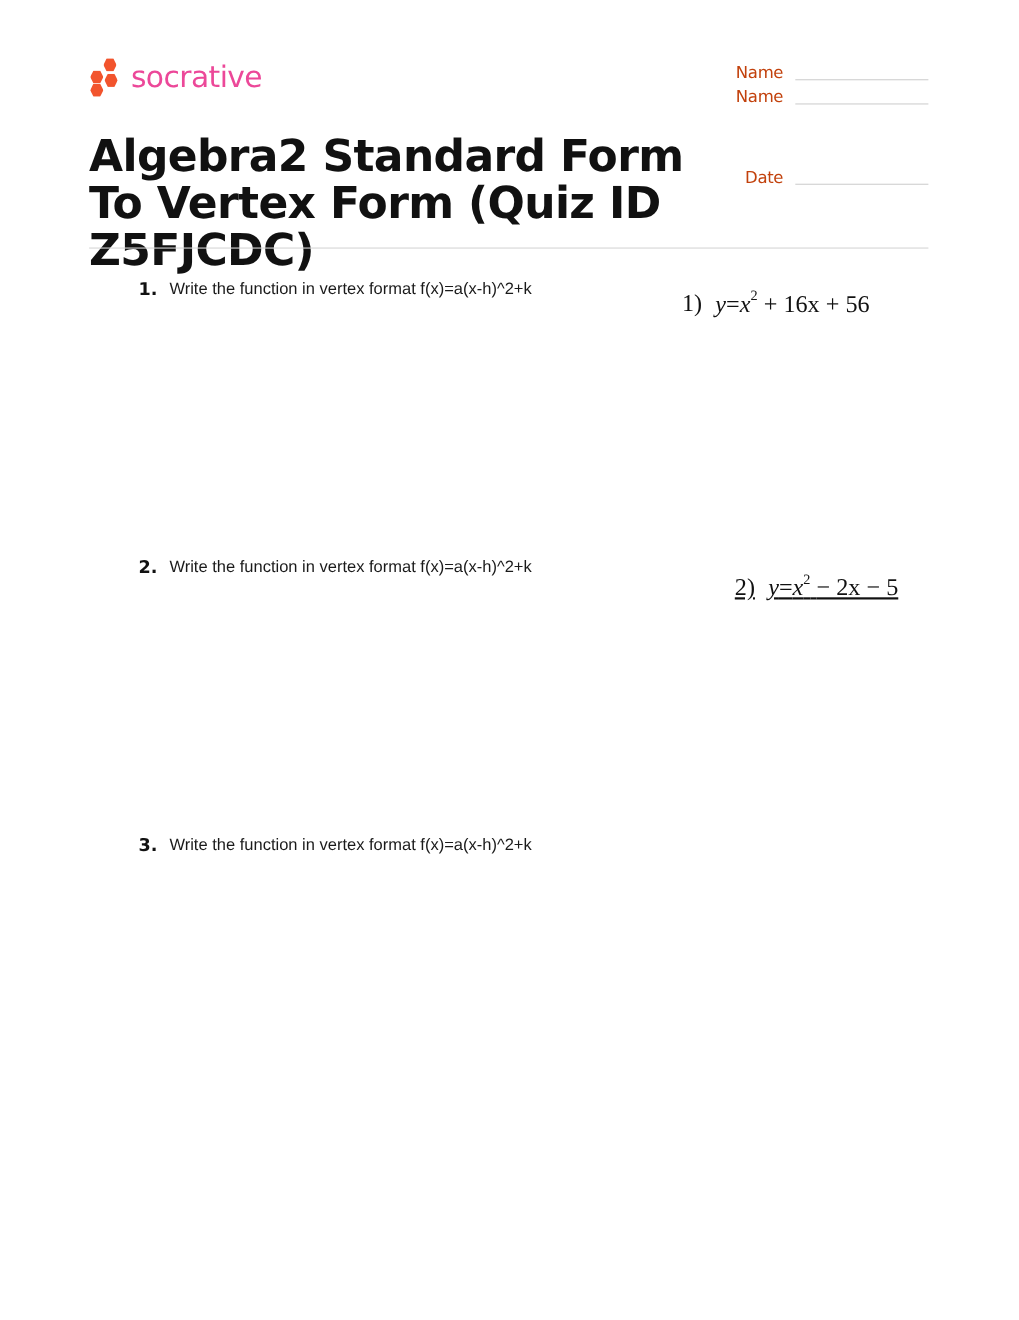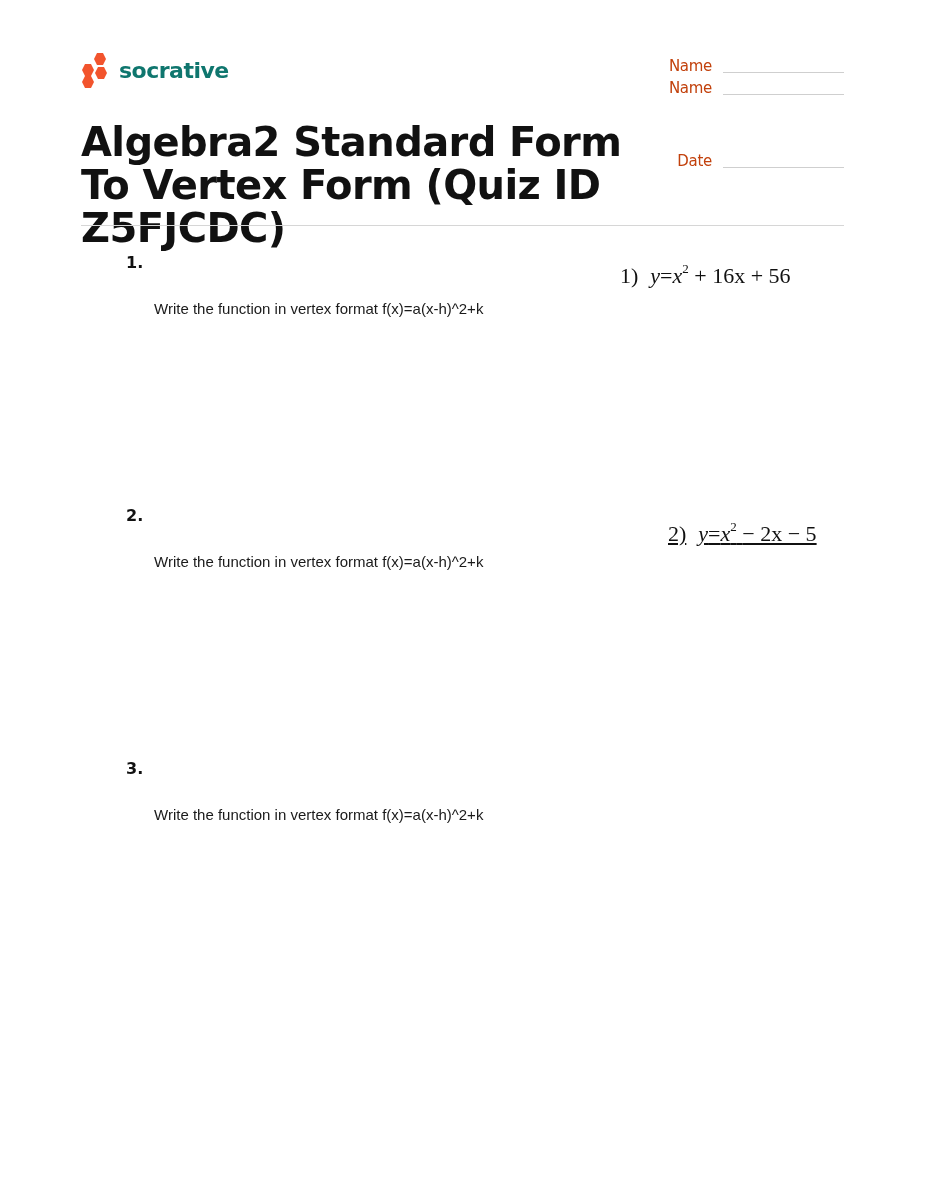--- a/index.html
+++ b/index.html
@@ -31,24 +31,24 @@
     .hex {
       position: absolute;
       width: 12px;
       height: 12px;
       background: var(--brand);
       clip-path: polygon(25% 0%, 75% 0%, 100% 50%, 75% 100%, 25% 100%, 0% 50%);
     }
     .logo-text {
       margin-left: 10px;
       font-family: "DejaVu Sans", sans-serif;
-      font-size: 22px;
-      font-weight: bold;
+      font-size: 27px;
+      font-weight: normal;
       letter-spacing: -0.5px;
-      color: #0f766e;
+      color: #ec4899;
       line-height: 36px;
     }
     .meta {
       position: absolute;
       left: 640px;
       top: 57px;
       width: 205px;
     }
     .meta-row {
       position: absolute;
@@ -111,21 +111,20 @@
       color: #111111;
     }
     .q-text {
       position: absolute;
       left: 154px;
       top: 1px;
       font-family: "Liberation Sans", sans-serif;
       font-size: 15px;
       color: #1a1a1a;
       white-space: nowrap;
-      margin-top: 46px;
     }
     .q-image {
       position: absolute;
       font-family: "Liberation Serif", serif;
       font-size: 22px;
       color: #111111;
       white-space: nowrap;
     }
     .q-image .num { margin-right: 12px; }
     .q-image .var { font-style: italic; }

